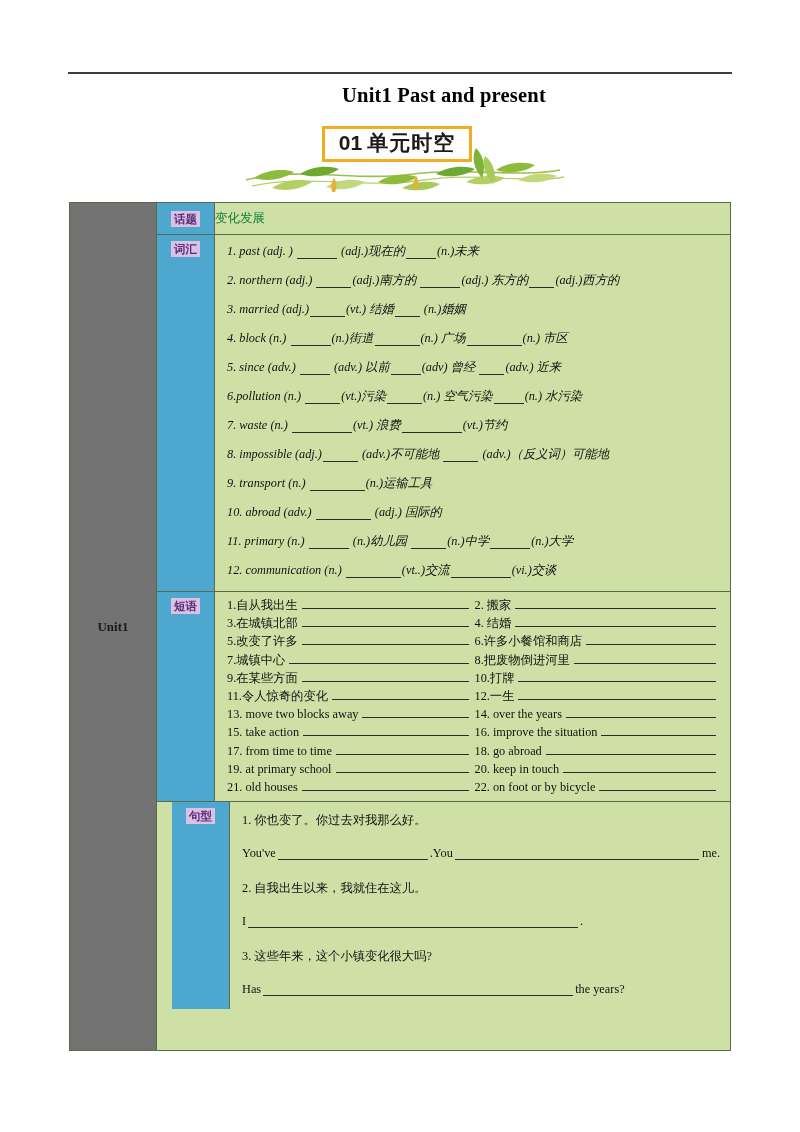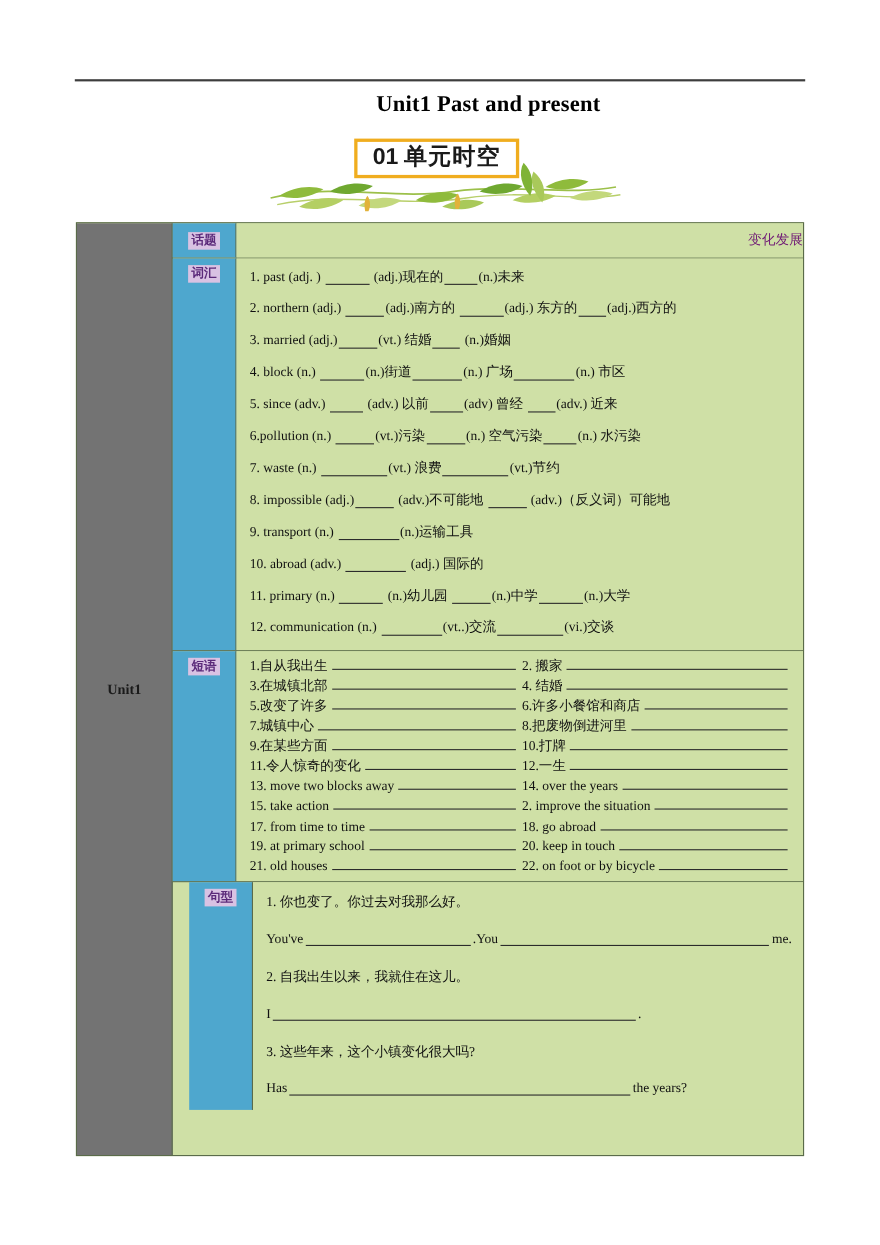--- a/index.html
+++ b/index.html
@@ -163,41 +163,42 @@
 
   .cell {
     flex: 1 1 auto;
     background: #cfe0a6;
     min-width: 0;
     padding: 0;
   }
 
   
   .row-topic .cell {
-    text-align: right;
+    text-align: left;
     font-family: "Liberation Sans", sans-serif;
     font-size: 12.5px;
     padding: 7px 0 7px 0;
-    color: #701a75;
+    color: #15803d;
   }
   .row-topic .cat { align-items: center; padding-top: 0; }
 
   
   .vocab-list {
     list-style: none;
     margin: 0;
     padding: 9px 8px 9px 12px;
   }
   .vocab-list li {
     font-family: "Liberation Serif", serif;
     font-size: 12.3px;
     line-height: 15px;
     color: #111;
     margin-bottom: 14px;
     white-space: nowrap;
+    font-style: italic;
   }
   .vocab-list li:last-child { margin-bottom: 4px; }
 
   .bl {
     display: inline-block;
     border-bottom: 1px solid #2b2b2b;
     vertical-align: bottom;
     height: 12px;
     margin: 0 1px;
   }
@@ -407,21 +408,21 @@
                   <span class="ptext">14. over the years</span>
                   <span class="pfill"></span>
                 </div>
               </div>
               <div class="phrase-row">
                 <div>
                   <span class="ptext">15. take action</span>
                   <span class="pfill"></span>
                 </div>
                 <div>
-                  <span class="ptext">2. improve the situation</span>
+                  <span class="ptext">16. improve the situation</span>
                   <span class="pfill"></span>
                 </div>
               </div>
               <div class="phrase-row">
                 <div>
                   <span class="ptext">17. from time to time</span>
                   <span class="pfill"></span>
                 </div>
                 <div>
                   <span class="ptext">18. go abroad</span>

